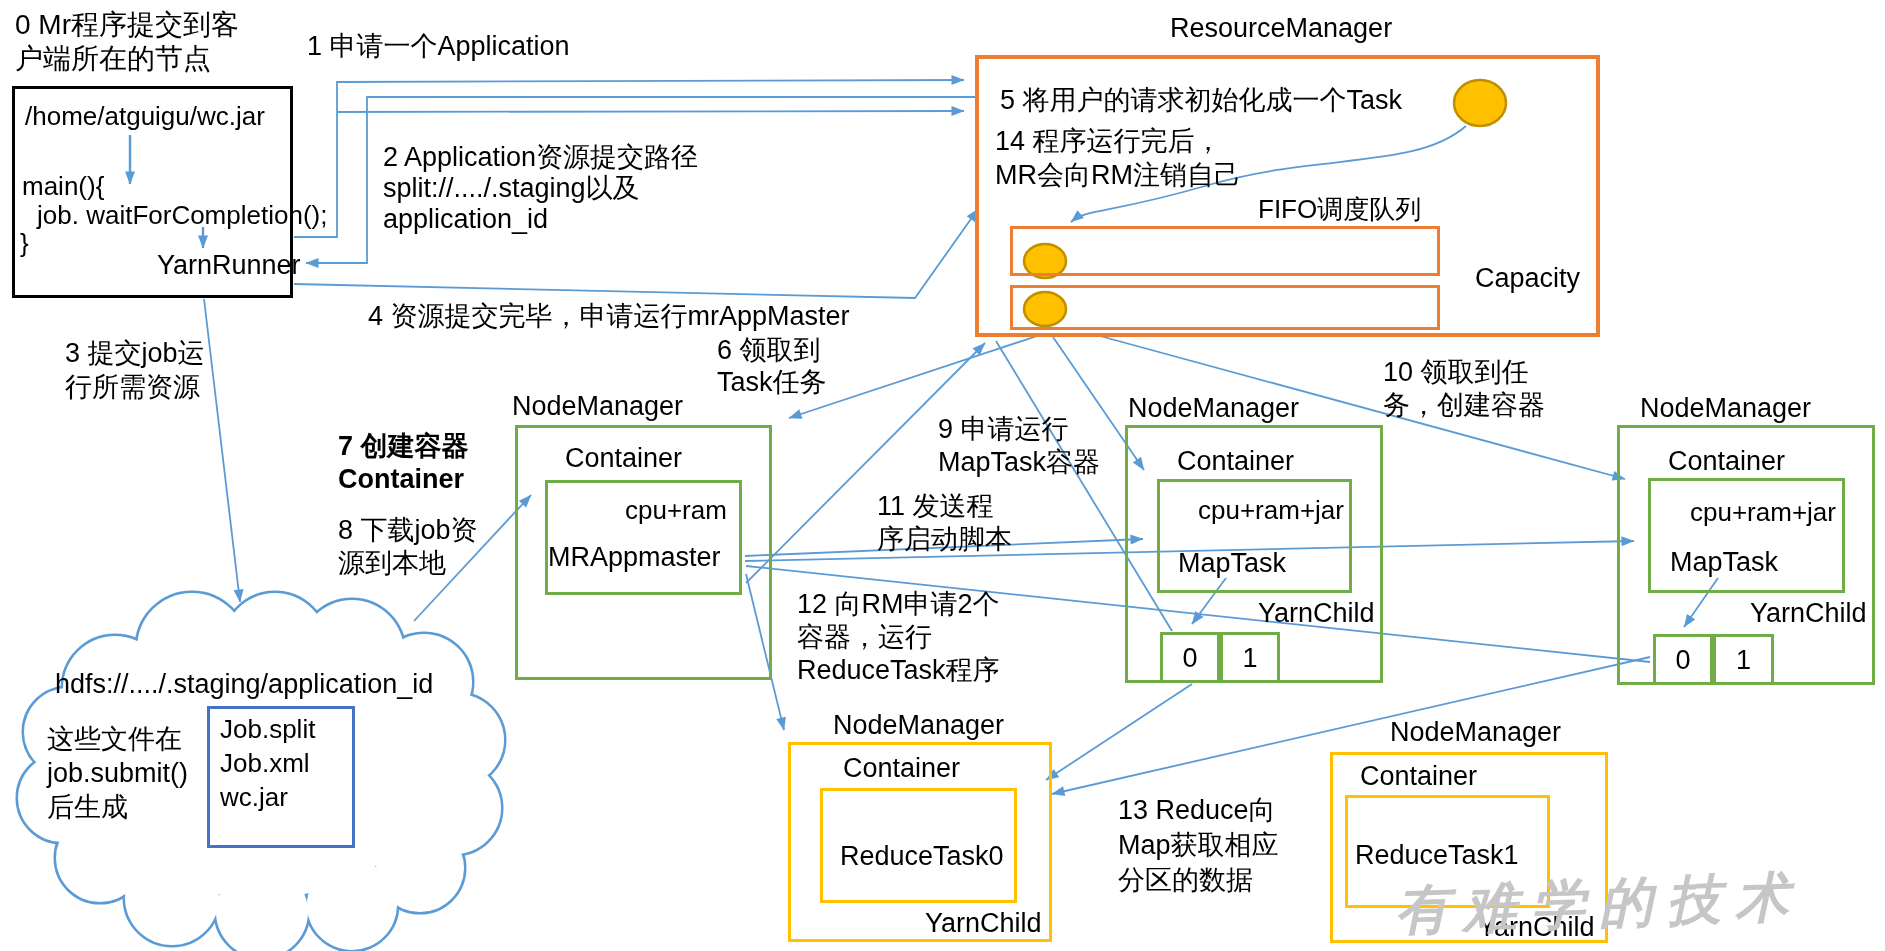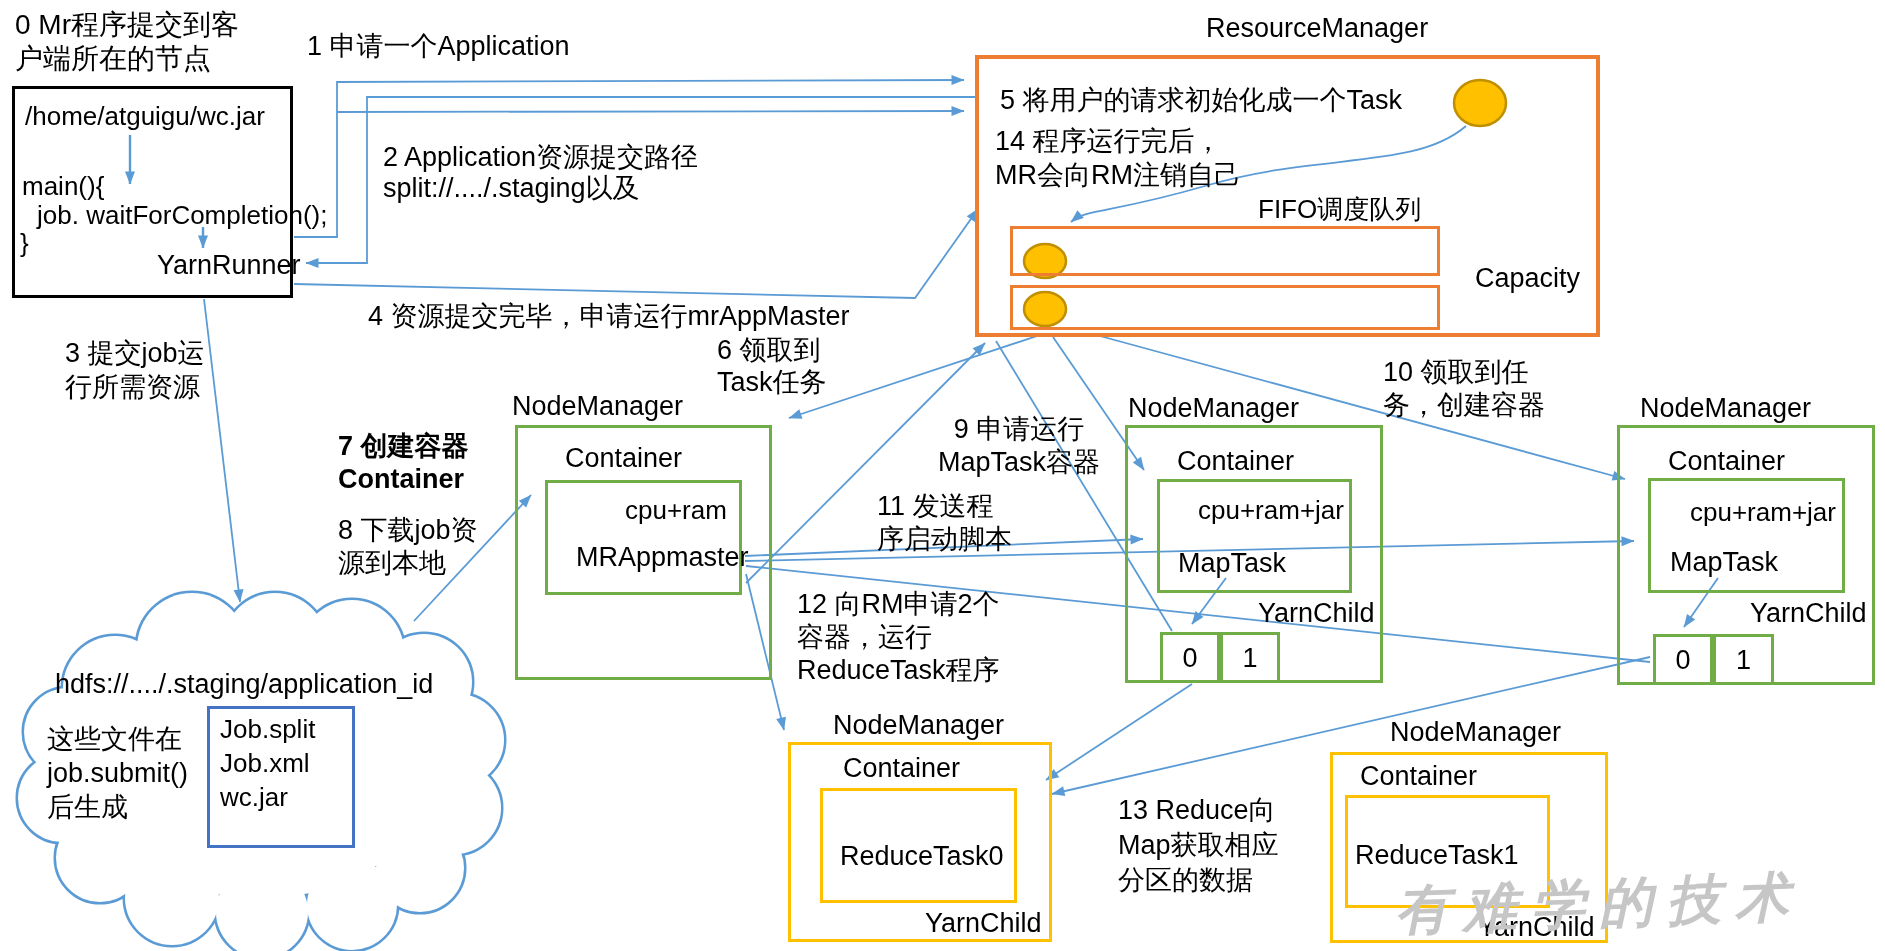--- a/index.html
+++ b/index.html
@@ -105,20 +105,21 @@
   </svg>
 
   <div class="lbl big" style="left:15px;top:8px;">
     <div>0 Mr程序提交到客</div>
     <div>户端所在的节点</div>
   </div>
   <div class="lbl" style="left:307px;top:30px;">1 申请一个Application</div>
   <div class="lbl" style="left:383px;top:142px;line-height:31px;">
     <div>2 Application资源提交路径</div>
     <div>split://..../.staging以及</div>
+    <div>application_id</div>
   </div>
   <div class="lbl" style="left:65px;top:336px;line-height:34px;">
     <div>3 提交job运</div>
     <div>行所需资源</div>
   </div>
   <div class="lbl" style="left:368px;top:300px;">4 资源提交完毕，申请运行mrAppMaster</div>
   <div class="lbl" style="left:1000px;top:84px;">5 将用户的请求初始化成一个Task</div>
   <div class="lbl" style="left:995px;top:124px;line-height:34px;">
     <div>14 程序运行完后，</div>
     <div>MR会向RM注销自己</div>
@@ -128,21 +129,21 @@
     <div>Task任务</div>
   </div>
   <div class="lbl" style="left:338px;top:430px;font-weight:bold;">
     <div>7 创建容器</div>
     <div>Container</div>
   </div>
   <div class="lbl" style="left:338px;top:514px;">
     <div>8 下载job资</div>
     <div>源到本地</div>
   </div>
-  <div class="lbl" style="left:938px;top:413px;text-align:center;">
+  <div class="lbl" style="left:938px;top:413px;">
     <div>9 申请运行</div>
     <div>MapTask容器</div>
   </div>
   <div class="lbl" style="left:1383px;top:356px;">
     <div>10 领取到任</div>
     <div>务，创建容器</div>
   </div>
   <div class="lbl" style="left:877px;top:490px;">
     <div>11 发送程</div>
     <div>序启动脚本</div>
@@ -158,33 +159,33 @@
     <div>分区的数据</div>
   </div>
 
   <div class="box client-box" style="left:12px;top:86px;width:281px;height:212px;"></div>
   <div class="lbl mono-lbl" style="left:25px;top:100px;font-size:26px;">/home/atguigu/wc.jar</div>
   <div class="lbl mono-lbl" style="left:22px;top:170px;">main(){</div>
   <div class="lbl mono-lbl" style="left:37px;top:199px;">job. waitForCompletion();</div>
   <div class="lbl mono-lbl" style="left:20px;top:227px;">}</div>
   <div class="lbl" style="left:157px;top:249px;">YarnRunner</div>
 
-  <div class="lbl" style="left:1170px;top:12px;margin-left:36px;">ResourceManager</div>
+  <div class="lbl" style="left:1170px;top:12px;">ResourceManager</div>
   <div class="box rm-box" style="left:975px;top:55px;width:625px;height:282px;"></div>
   <div class="lbl" style="left:1258px;top:193px;font-size:26px;">FIFO调度队列</div>
   <div class="box queue" style="left:1010px;top:226px;width:430px;height:50px;"></div>
   <div class="box queue" style="left:1010px;top:285px;width:430px;height:45px;"></div>
   <div class="lbl" style="left:1475px;top:262px;">Capacity</div>
 
   <div class="lbl" style="left:512px;top:390px;">NodeManager</div>
   <div class="box nm-green" style="left:515px;top:425px;width:257px;height:255px;"></div>
   <div class="lbl" style="left:565px;top:442px;">Container</div>
   <div class="box inner-green" style="left:545px;top:480px;width:197px;height:115px;"></div>
   <div class="lbl mono-lbl" style="left:625px;top:494px;">cpu+ram</div>
-  <div class="lbl" style="left:548px;top:541px;padding-left:28px;">MRAppmaster</div>
+  <div class="lbl" style="left:548px;top:541px;">MRAppmaster</div>
 
   <div class="lbl" style="left:1128px;top:392px;">NodeManager</div>
   <div class="box nm-green" style="left:1125px;top:425px;width:258px;height:258px;"></div>
   <div class="lbl" style="left:1177px;top:445px;">Container</div>
   <div class="box inner-green" style="left:1157px;top:479px;width:195px;height:114px;"></div>
   <div class="lbl mono-lbl" style="left:1198px;top:494px;">cpu+ram+jar</div>
   <div class="lbl" style="left:1178px;top:547px;">MapTask</div>
   <div class="lbl" style="left:1258px;top:597px;">YarnChild</div>
   <div class="pbox" style="left:1160px;top:632px;width:60px;height:51px;">0</div>
   <div class="pbox" style="left:1220px;top:632px;width:60px;height:51px;">1</div>

